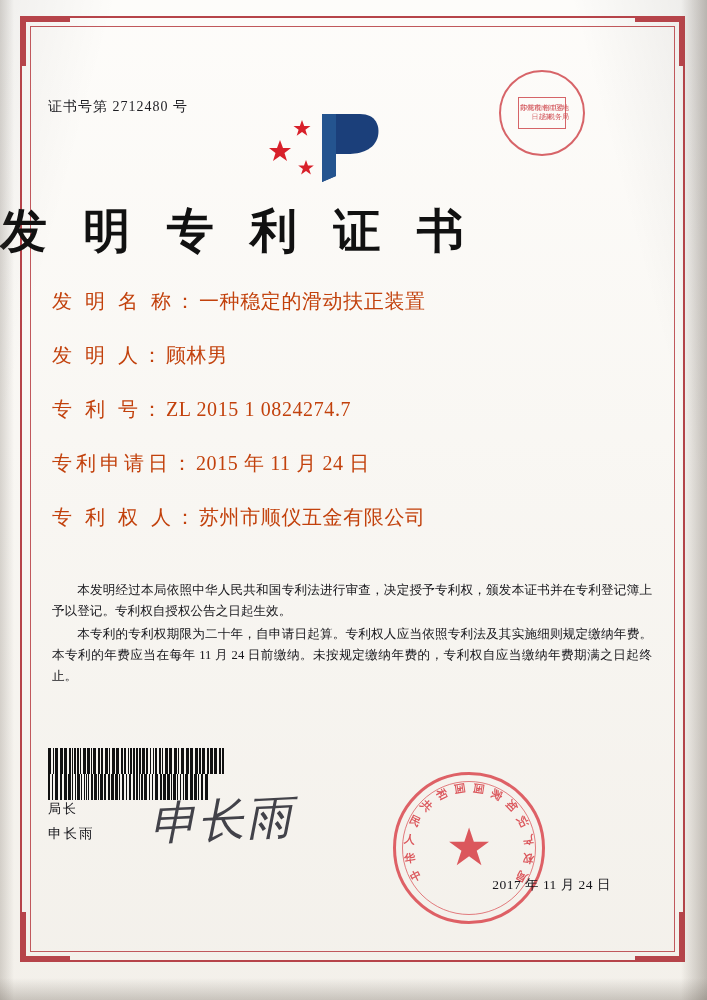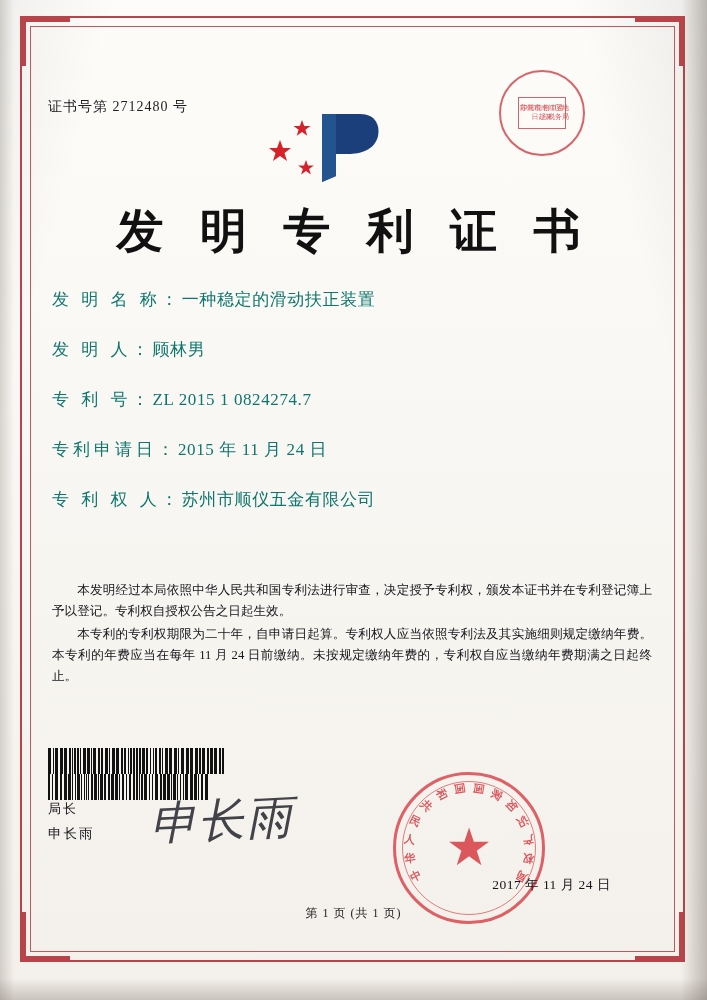--- a/index.html
+++ b/index.html
@@ -89,32 +89,31 @@
   }
   .stamp-tr .inner-box{
     position:absolute;left:50%;top:50%;transform:translate(-50%,-50%);
     width:46px;height:30px;border:1px solid #cf4a50;opacity:.85;
     font-size:7px;color:#cf4a50;display:flex;align-items:center;justify-content:center;
     text-align:center;line-height:9px;
   }
 
   .title{
     position:absolute;left:0;right:0;top:200px;
-    text-align:center;
     font-size:47px;letter-spacing:10px;
     color:#111;
     font-family:"DejaVu Sans", sans-serif;
     font-weight:bold;
   }
 
   .fields{
     position:absolute;left:52px;top:288px;width:600px;
   }
   .field{
-    font-size:17px;color:#0f766e;margin-bottom:27px;
+    font-size:20px;color:#c2410c;margin-bottom:27px;
     letter-spacing:.5px;
     white-space:nowrap;
   }
   .field .lbl{letter-spacing:4px;}
   .field .val{letter-spacing:.6px;}
 
   .body-text{
     position:absolute;left:52px;top:580px;width:600px;
     font-size:12.6px;line-height:21px;color:#15151a;
     text-align:justify;
@@ -261,18 +260,17 @@
         <span style="transform:rotate(63.53846153846155deg) translate(0,-60px) rotate(90deg) translate(-50%,-50%)">识</span>
         <span style="transform:rotate(81.69230769230768deg) translate(0,-60px) rotate(90deg) translate(-50%,-50%)">产</span>
         <span style="transform:rotate(99.84615384615387deg) translate(0,-60px) rotate(90deg) translate(-50%,-50%)">权</span>
         <span style="transform:rotate(118deg) translate(0,-60px) rotate(90deg) translate(-50%,-50%)">局</span>
       </div>
     <div class="star">★</div>
   </div>
 
   <div class="issue-date">2017 年 11 月 24 日</div>
 
-  <div class="page-no">第 1 页 (共 1 页)</div>
 
   <div class="edge-dark"></div>
   <div class="edge-dark-left"></div>
   <div class="edge-dark-bottom"></div>
 </div>
 
 </body></html>

